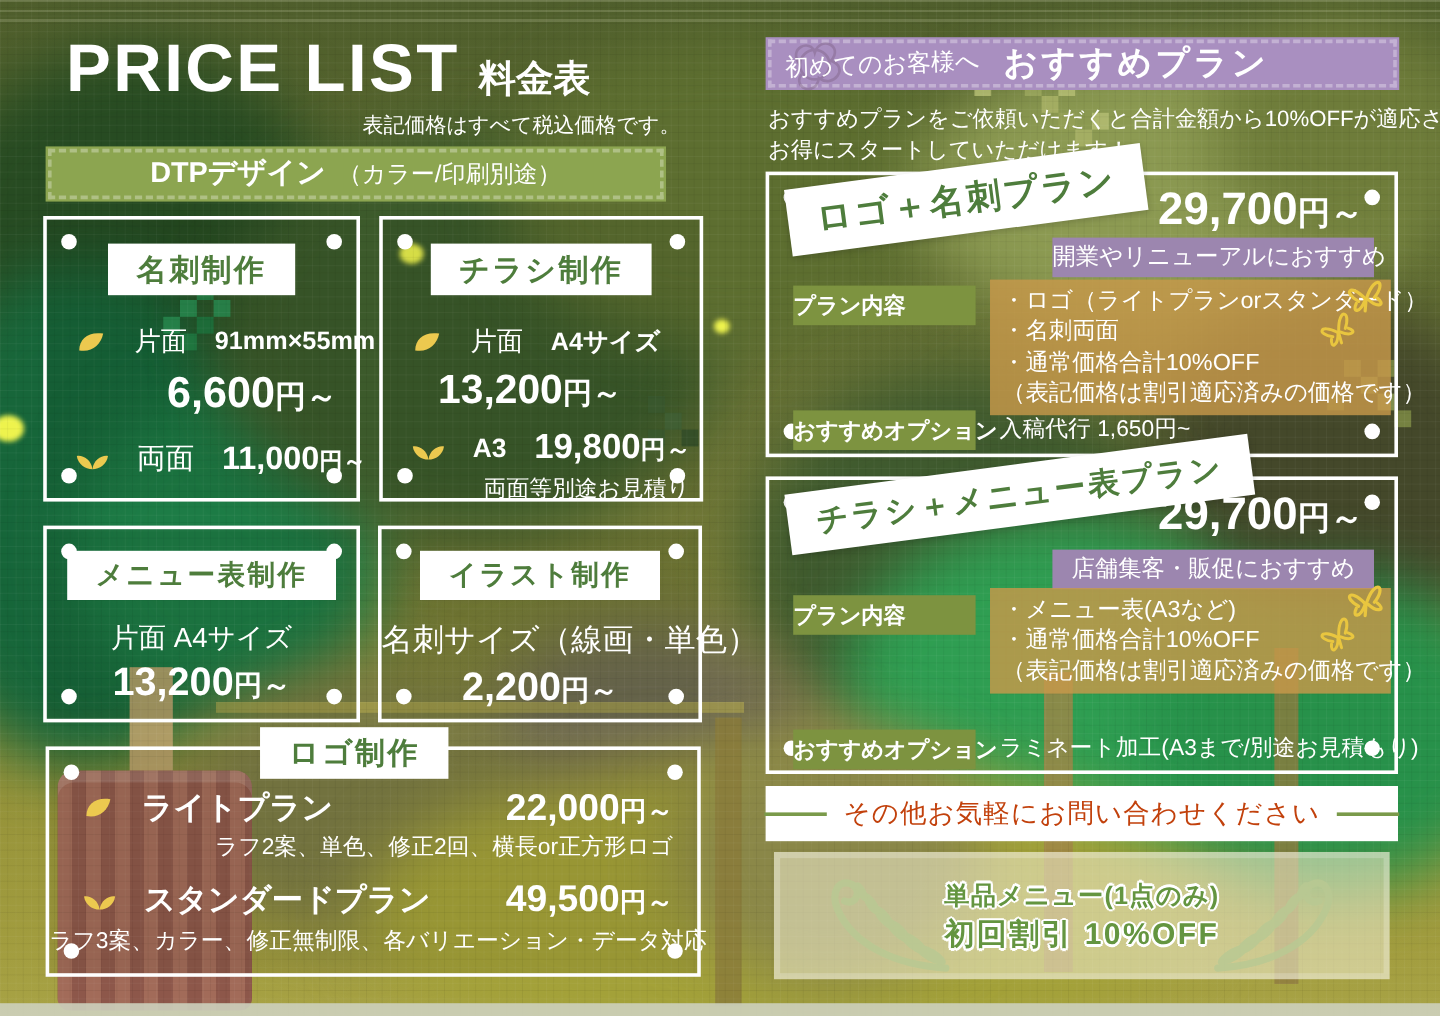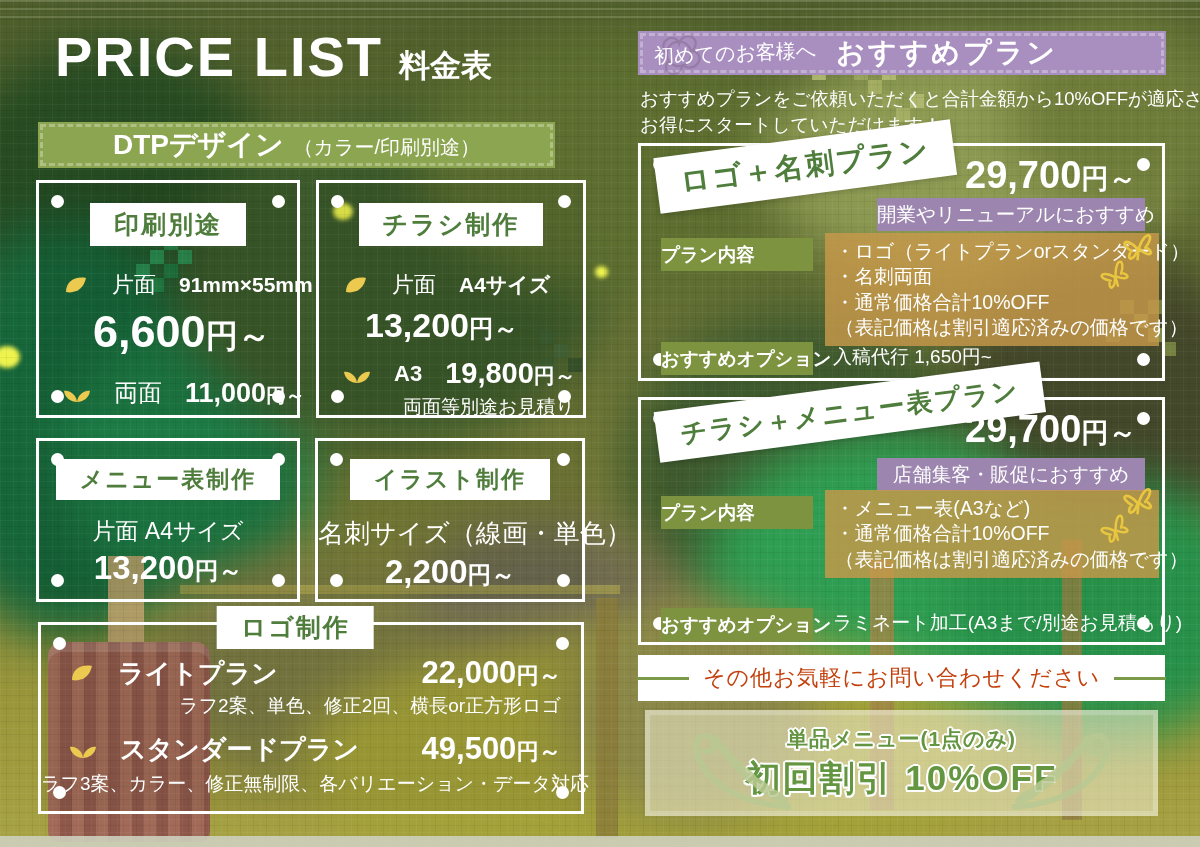--- a/index.html
+++ b/index.html
@@ -44,32 +44,32 @@
   .yen{font-size:.72em;}
   .small-note{color:#fff;font-size:19px;white-space:nowrap;}
 
   
   .page-title{position:absolute;left:55px;top:24px;color:#fff;white-space:nowrap;z-index:2;}
   .page-title .en{font-size:56px;font-weight:700;letter-spacing:2px;}
   .page-title .jp{font-size:31px;font-weight:700;margin-left:16px;}
   .tax-note{position:absolute;left:35px;top:92px;width:532px;text-align:right;color:#fff;font-size:17.5px;z-index:2;white-space:nowrap;}
   .dtp-banner{position:absolute;left:38px;top:122px;width:517px;height:46px;line-height:46px;text-align:center;
     background:#8ca550;outline:3px dashed rgba(255,255,255,.30);outline-offset:-5px;color:#fff;z-index:2;white-space:nowrap;}
-  .dtp-banner .t1{font-size:28px;font-weight:700;}
+  .dtp-banner .t1{font-size:24px;font-weight:700;}
   .dtp-banner .t2{font-size:20px;margin-left:10px;}
 
   #cardA{left:36px;top:180px;width:264px;height:238px;}
   #cardB{left:316px;top:180px;width:270px;height:238px;}
   #cardC{left:36px;top:438px;width:264px;height:164px;}
   #cardD{left:315px;top:438px;width:270px;height:164px;}
   #cardE{left:38px;top:622px;width:546px;height:192px;background:rgba(25,30,5,.08);}
 
   #cardA .row1{margin:24px 0 0 24px;font-size:22px;}
   #cardA .size,#cardB .size{font-weight:700;font-size:21px;}
-  #cardA .p1{margin:6px 16px 0 54px;font-size:45px;}
+  #cardA .p1{margin:6px 16px 0 54px;font-size:36px;text-align:right;}
   #cardA .row2{margin:18px 0 0 24px;font-size:24px;}
   #cardA .p2{font-size:27px;}
 
   #cardB .row1{margin:24px 0 0 24px;font-size:22px;}
   #cardB .p1{margin:6px 0 0 46px;font-size:34px;}
   #cardB .row2{margin:12px 0 0 24px;font-size:22px;}
   #cardB .a3{font-weight:700;}
   #cardB .p2{font-size:29px;}
   #cardB .noteB{margin:4px 0 0 84px;}
 
@@ -120,21 +120,21 @@
   .contact-banner{position:absolute;left:638px;top:655px;width:527px;height:46px;background:#fff;z-index:2;
     display:flex;align-items:center;justify-content:center;gap:14px;color:#c2410c;font-weight:400;font-size:22px;white-space:nowrap;letter-spacing:1px;}
   .contact-banner .dash{width:52px;height:3px;background:#7a9a4a;flex:0 0 auto;}
 
   .single-panel{position:absolute;left:645px;top:710px;width:513px;height:106px;z-index:2;box-sizing:border-box;
     background:rgba(242,238,210,.55);border:5px solid rgba(255,255,255,.22);
     display:flex;flex-direction:column;align-items:center;justify-content:center;}
   .outline-green{color:#649540;font-weight:700;white-space:nowrap;
     text-shadow:2px 0 #fff,-2px 0 #fff,0 2px #fff,0 -2px #fff,1.5px 1.5px #fff,-1.5px -1.5px #fff,1.5px -1.5px #fff,-1.5px 1.5px #fff;}
   .single-l1{font-size:21px;letter-spacing:1px;}
-  .single-l2{font-size:35px;margin-top:2px;letter-spacing:2px;}
+  .single-l2{font-size:25px;margin-top:2px;letter-spacing:2px;}
   .fern{position:absolute;top:10px;width:140px;height:86px;opacity:.85;}
   .fern.left{left:8px;transform:scaleX(-1);}
   .fern.right{right:8px;}
 </style>
 </head>
 <body>
 
 <div id="poster">
 
   <div class="bg">
@@ -172,31 +172,32 @@
     <span class="fly" style="left:595px;top:266px;width:13px;height:12px;"></span>
 
     <div class="pixels"></div>
     <div class="topstripes"></div>
     <div class="bottomstrip"></div>
   </div>
 
   <div class="page-title">
     <span class="en">PRICE LIST</span><span class="jp">料金表</span>
   </div>
+  <div class="tax-note">表記価格はすべて税込価格です。</div>
 
   <div class="dtp-banner">
     <span class="t1">DTPデザイン</span><span class="t2">（カラー/印刷別途）</span>
   </div>
 
   <div class="pcard" id="cardA">
     <span class="dot tl"></span>
       <span class="dot tr"></span>
       <span class="dot bl"></span>
       <span class="dot br"></span>
-    <div class="tab">印刷別途</div>
+    <div class="tab">名刺制作</div>
     <div class="row row1">
       <svg class="leaf-svg" viewBox="0 0 24 22">
           <path d="M2 18 C2 8 10 2 22 4 C20 14 12 20 2 18 Z" fill="#ecc94f"></path>
         </svg>
       <span>片面</span>
       <span class="size">91mm×55mm</span>
     </div>
     <div class="price p1"><span>6,600</span><span class="yen">円～</span></div>
     <div class="row row2">
       <svg class="sprout-svg" viewBox="0 0 28 22">

